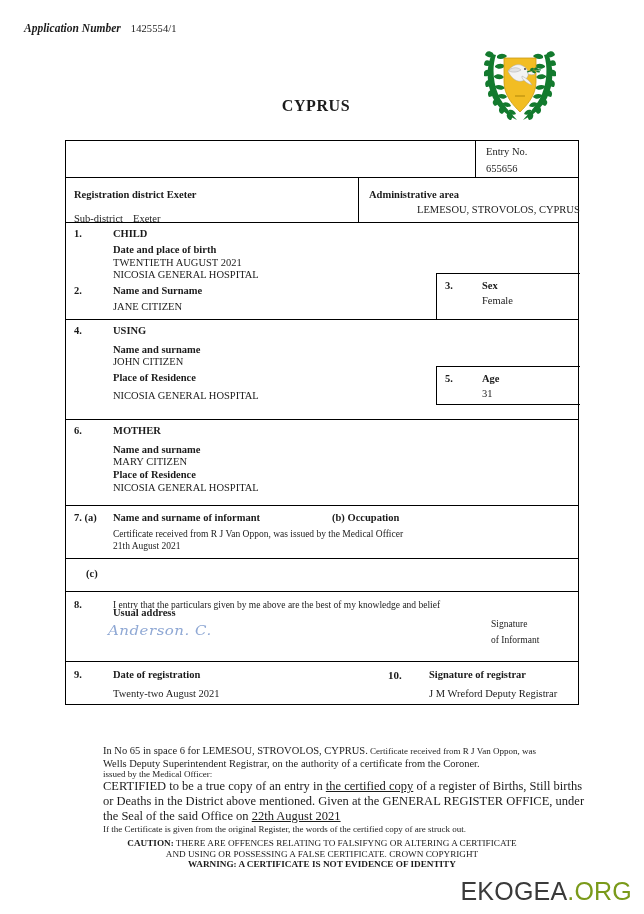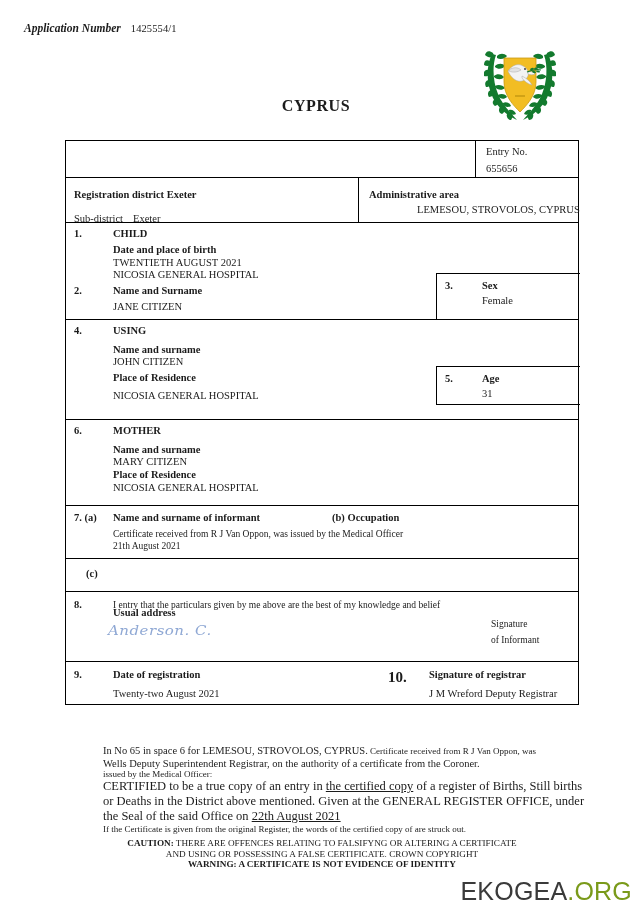--- a/index.html
+++ b/index.html
@@ -194,21 +194,21 @@
     transform: scaleY(0.85);
   }
   .row-decl .s1 { position:absolute; left:425px; top:27px; font-size:9.5px; }
   .row-decl .s2 { position:absolute; left:425px; top:43px; font-size:9.5px; }
 
   
   .row-reg { height: 43px; }
   .row-reg .n  { top:7px; }
   .row-reg .t-dor { position:absolute; left:47px; top:7px; }
   .row-reg .t-dov { position:absolute; left:47px; top:26px; }
-  .row-reg .n10 { position:absolute; left:322px; top:7px; font-weight:bold; font-size:15px; }
+  .row-reg .n10 { position:absolute; left:322px; top:7px; font-weight:bold; font-size:11px; }
   .row-reg .t-sor { position:absolute; left:363px; top:7px; }
   .row-reg .t-sov { position:absolute; left:363px; top:26px; }
 
   
   .footer-block {
     position: absolute;
     left: 103px;
     top: 740px;
     width: 480px;
   }

